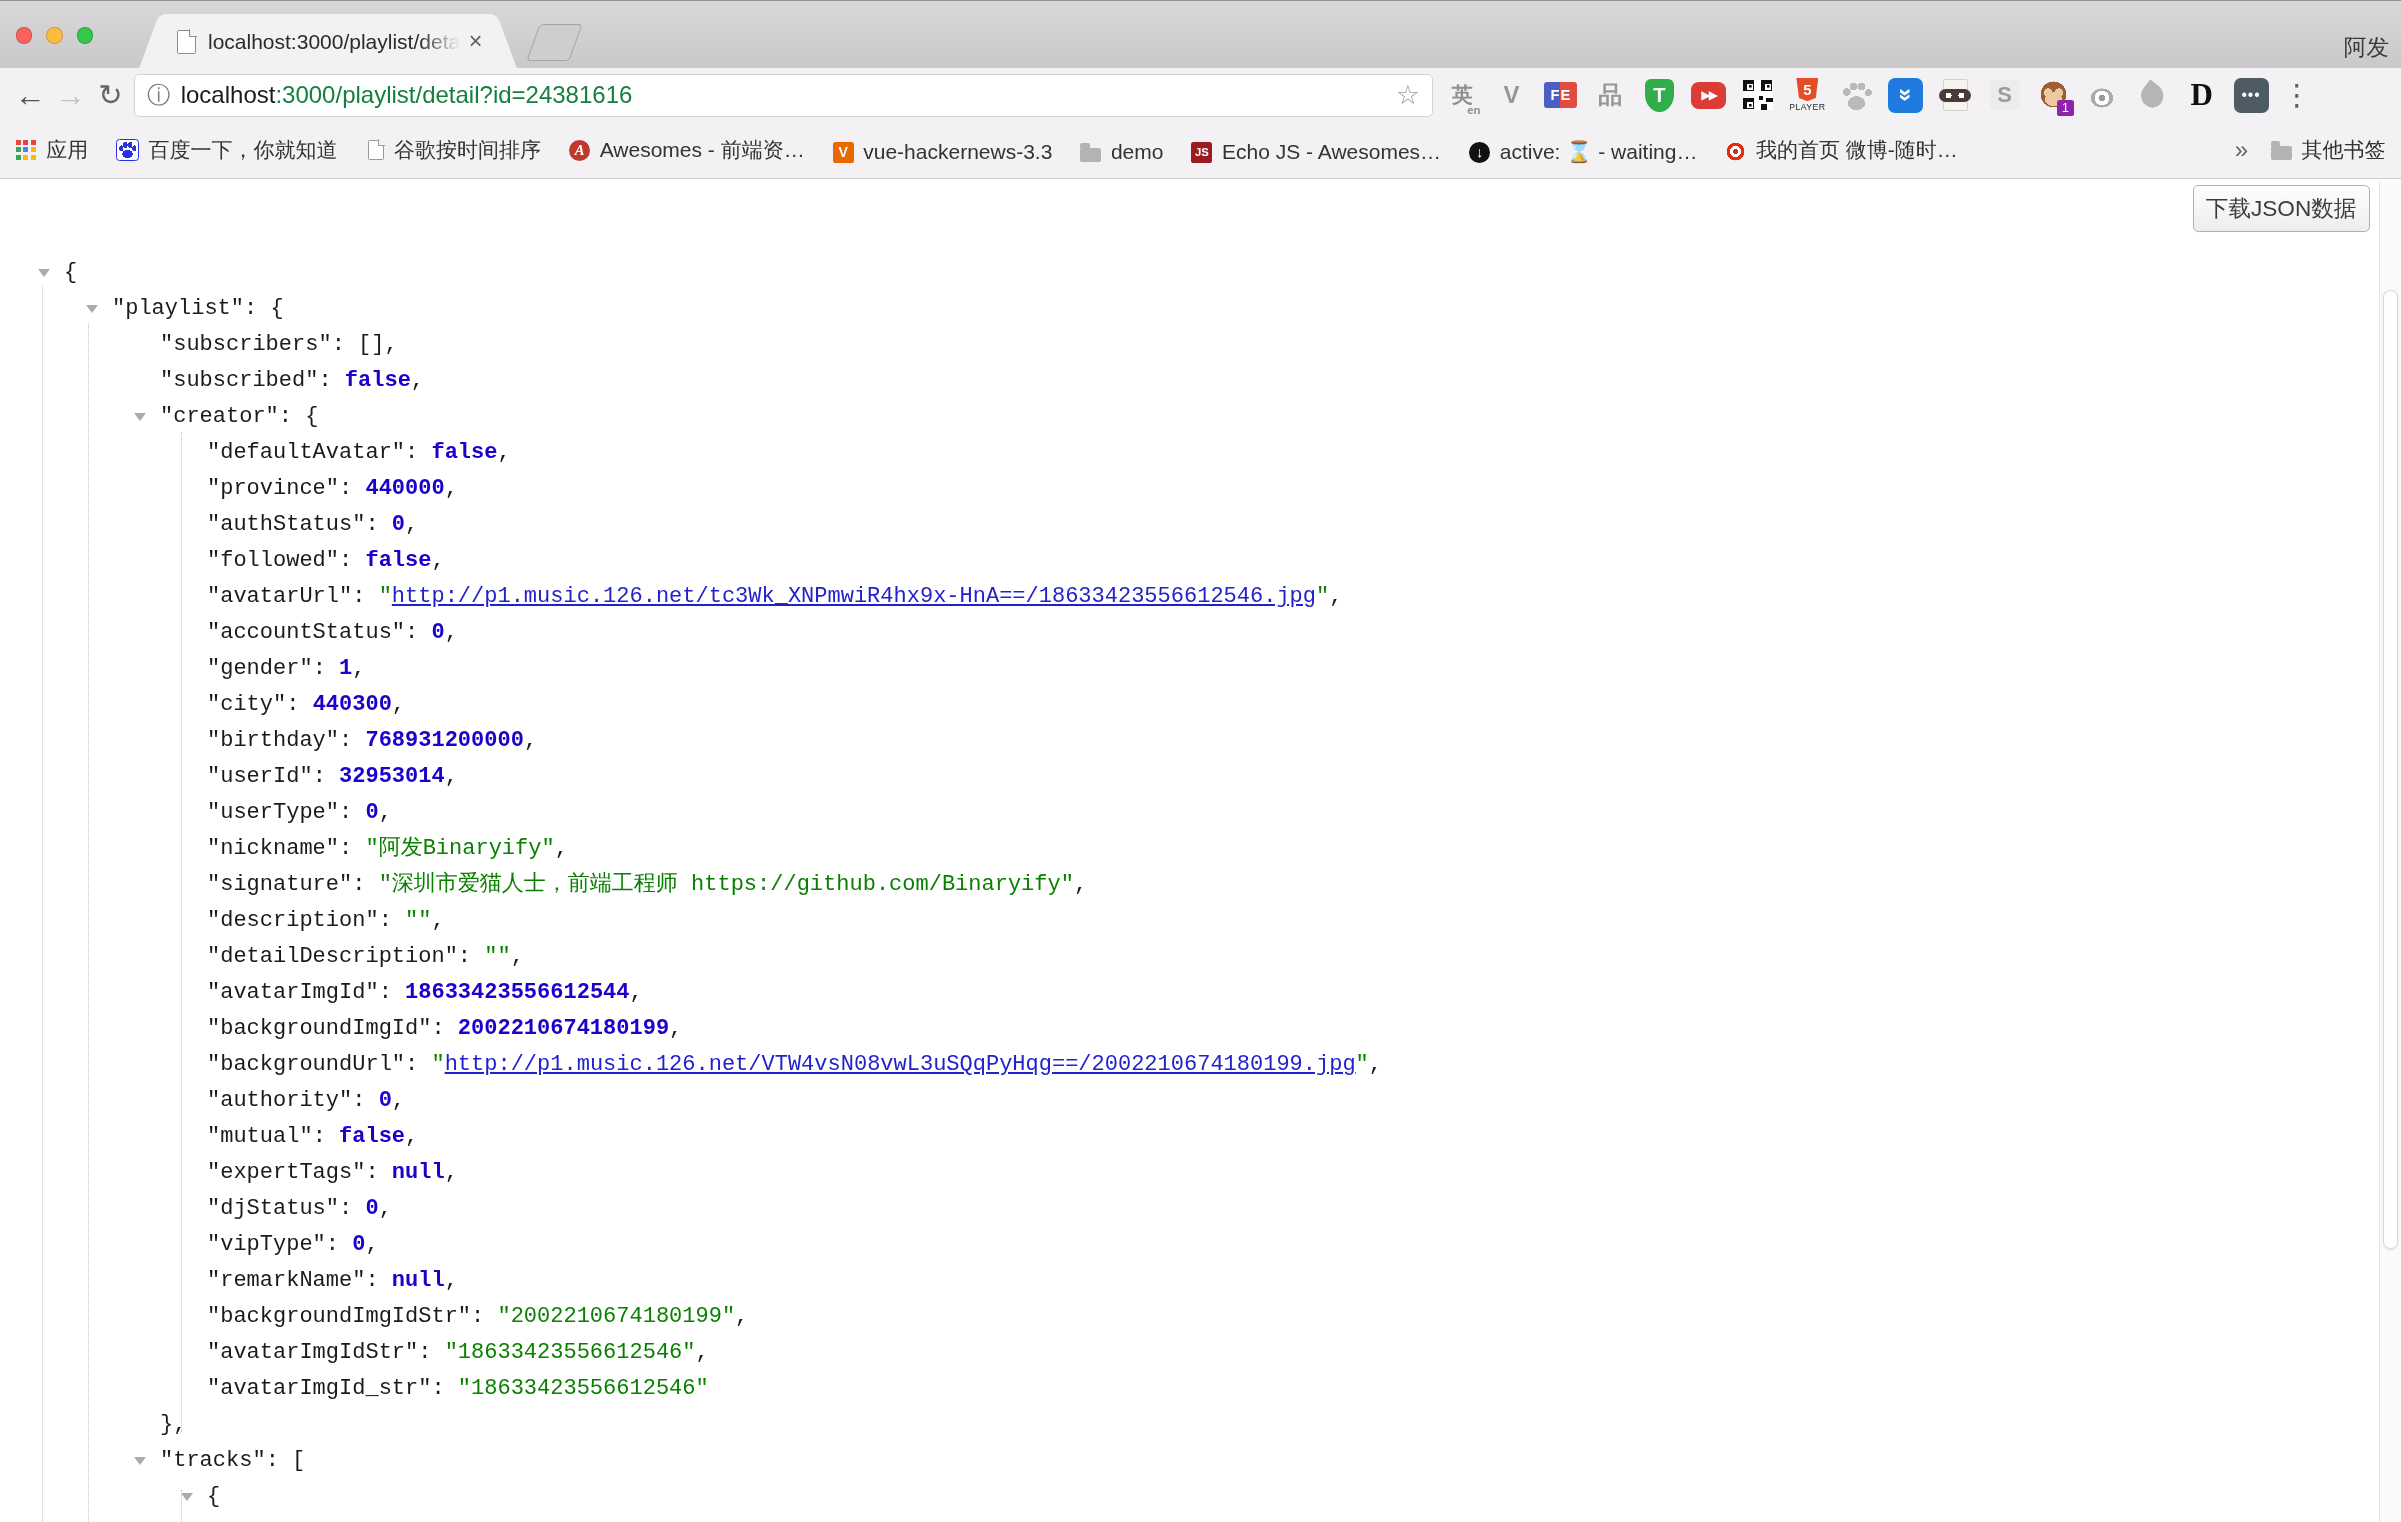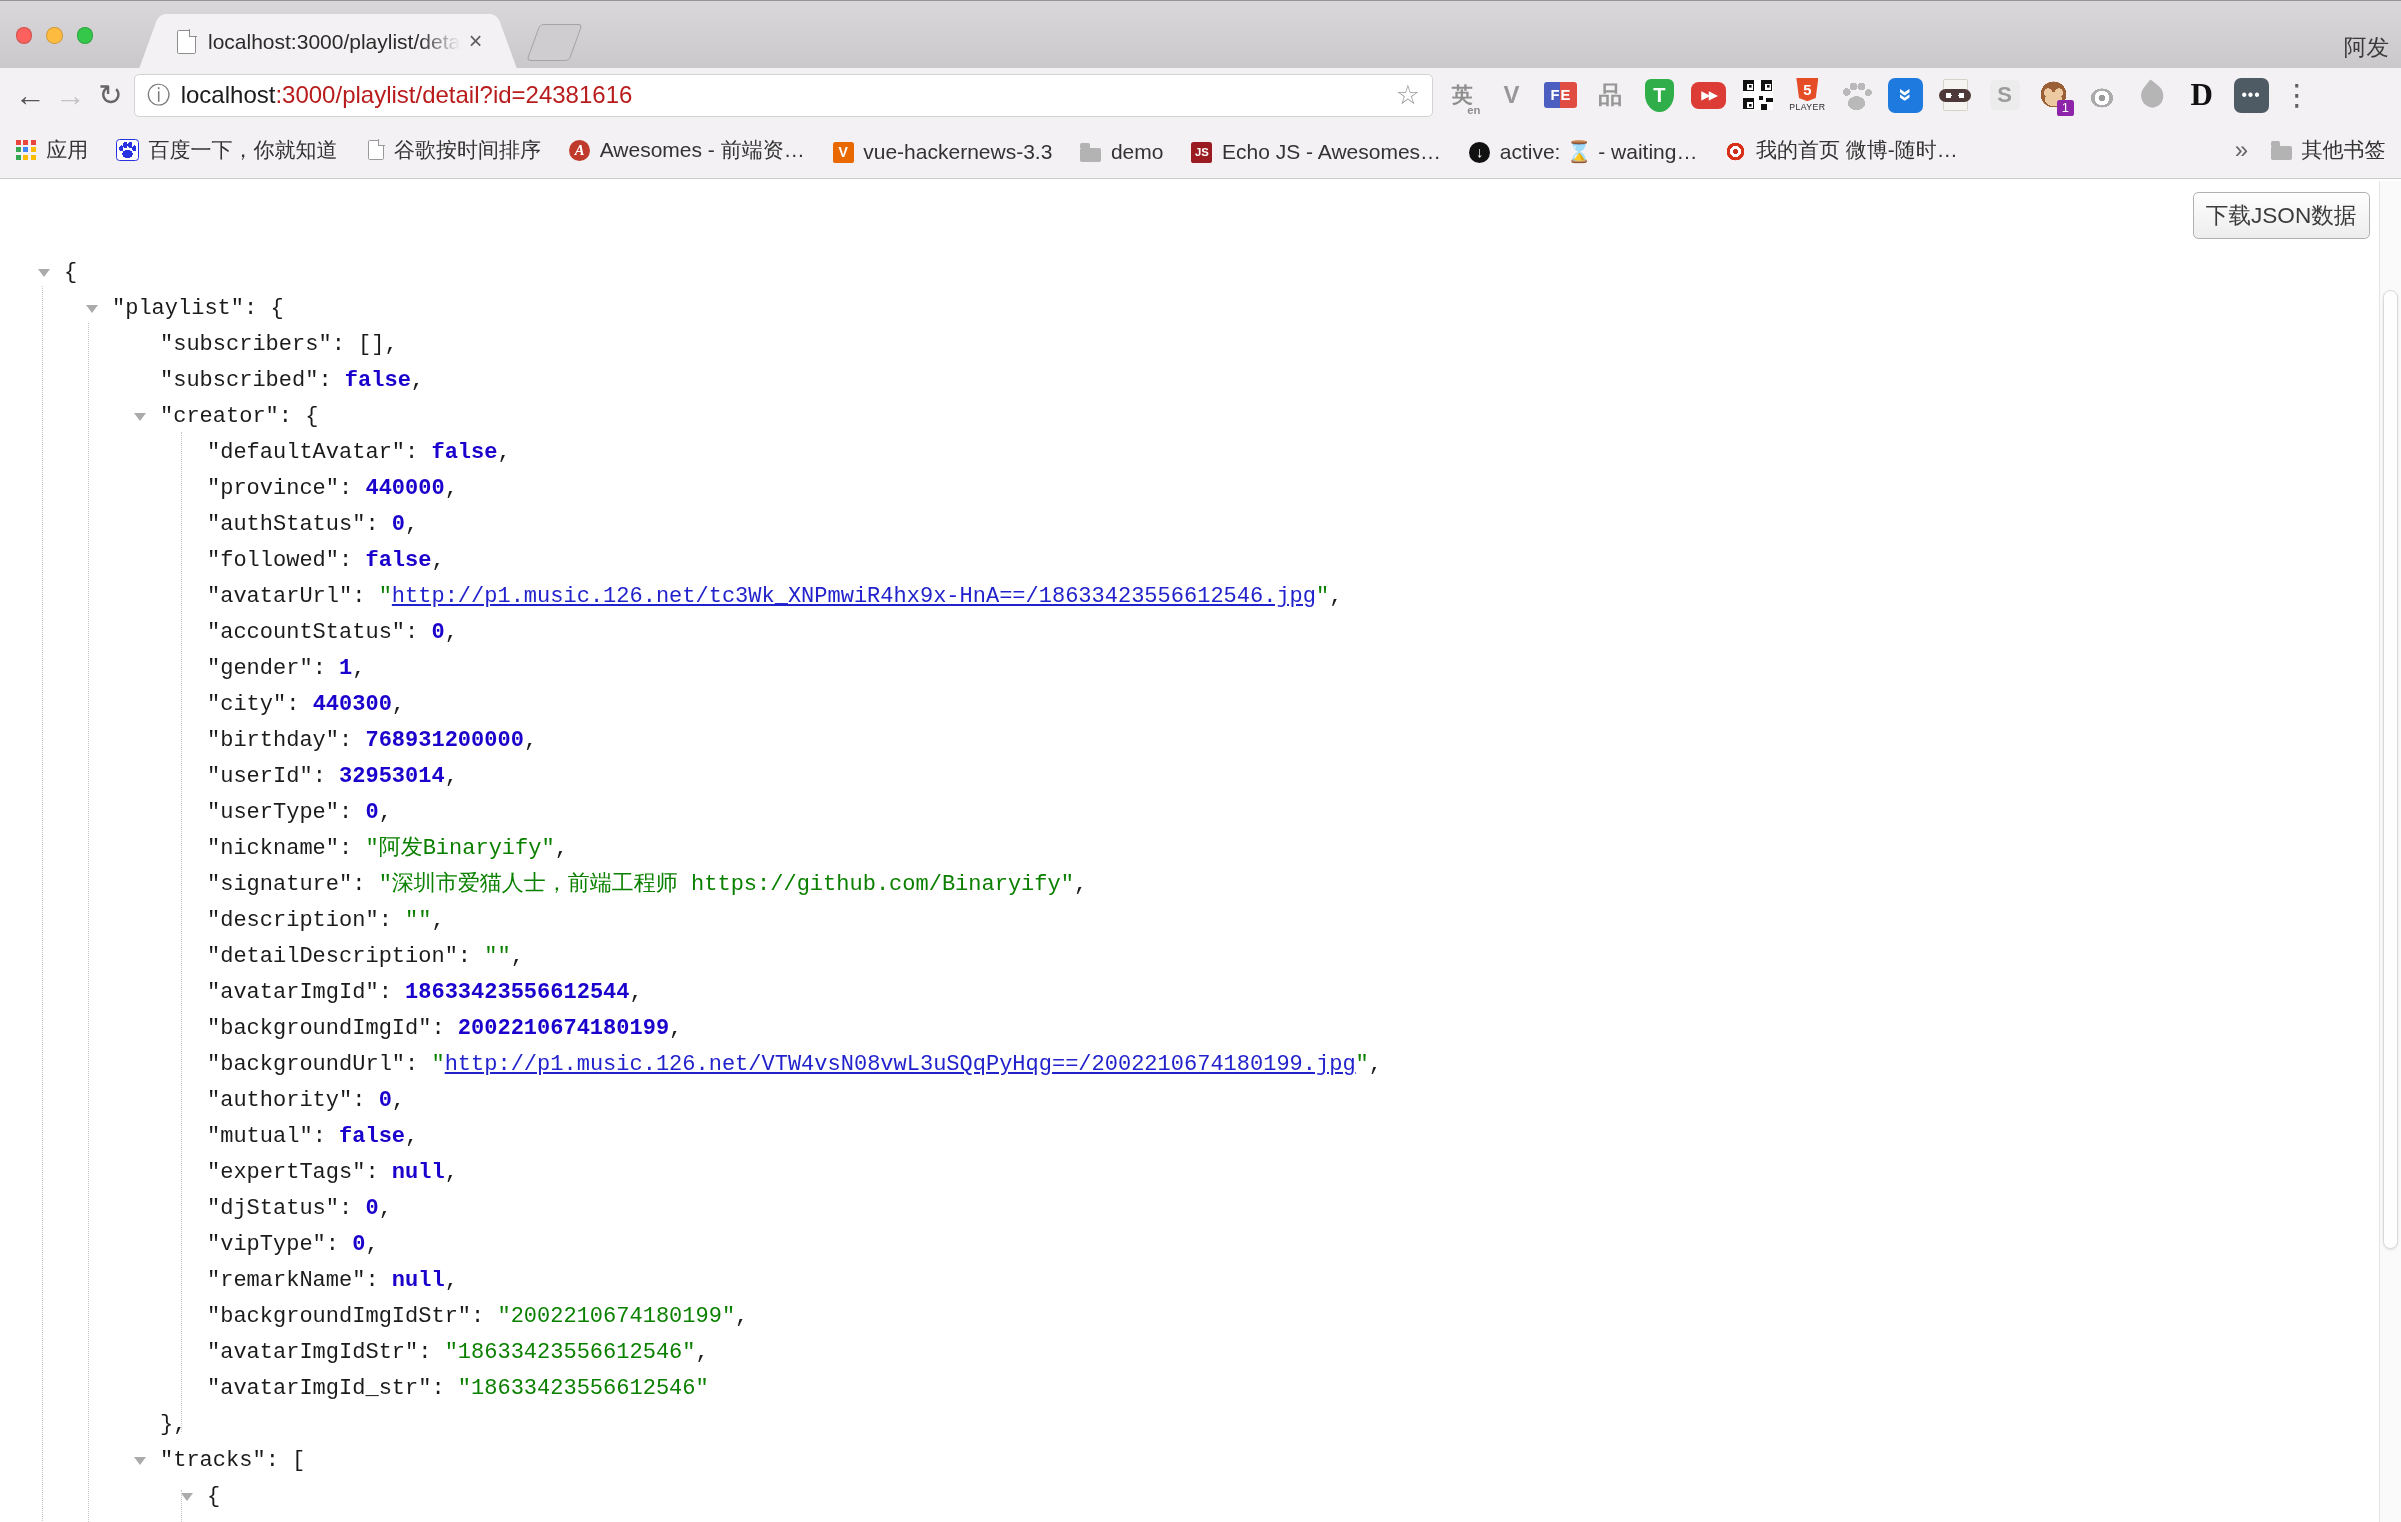--- a/index.html
+++ b/index.html
@@ -37,21 +37,21 @@
   .toolbar{position:absolute;top:68px;left:0;right:0;height:54px;background:#f3f1f3;
     display:flex;align-items:center;padding:0 10.4px;box-sizing:border-box;}
   .nav-btn{width:40px;flex:none;text-align:center;font-size:31px;line-height:1;}
   .nav-back{color:#555;}
   .nav-fwd{color:#c3c3c3;}
   .nav-reload{color:#666;font-size:29px;}
   .url-field{height:43px;width:1299px;flex:none;background:#fff;border:1.7px solid #d2d2d2;
     border-radius:5.2px;display:flex;align-items:center;padding:0 12px;box-sizing:border-box;margin-left:3.5px;}
   .info-glyph{font-size:23.4px;color:#7a7a7a;margin-right:10.4px;}
   .url-host{font-size:24px;color:#1b1b1b;}
-  .url-rest{font-size:24px;color:#b91c1c;}
+  .url-rest{font-size:24px;color:#15803d;}
   .star-glyph{margin-left:auto;font-size:27px;color:#9b9b9b;}
   .extensions{display:flex;align-items:center;gap:11.3px;margin-left:10.4px;}
   .ext{width:38px;height:42px;display:flex;align-items:center;justify-content:center;
     position:relative;flex:none;}
   .ext .sub{position:absolute;bottom:0;right:0.9px;font-size:11.3px;color:#8e8e8e;font-weight:bold;}
   .ext-text2{color:#8e8e8e;font-size:21px;font-weight:bold;}
   .ext-gray-letter{color:#979797;font-size:24px;font-weight:bold;}
   .box{display:flex;align-items:center;justify-content:center;box-sizing:border-box;}
   .ext-fe .box{width:33px;height:26px;border-radius:3px;color:#fff;font-weight:bold;font-size:14.8px;
     letter-spacing:0.9px;background:linear-gradient(90deg,#4c5fc0 50%,#e04b42 50%);}
@@ -137,21 +137,21 @@
   .fav-download-circle-icon{background:#111;border-radius:50%;color:#fff;font-size:14.8px;}
   .fav-weibo-icon{background-repeat:no-repeat;background-image:
     radial-gradient(circle 2.6px at 50% 55%,#c8321e 98%,transparent),
     radial-gradient(circle 5.6px at 50% 55%,#fff 98%,transparent),
     radial-gradient(circle 9px at 50% 55%,#d9301a 98%,transparent);}
   .bm-right{margin-left:auto;display:flex;align-items:center;}
   .bm-chevron{font-size:24px;color:#666;margin-right:22.6px;}
 
   
   .content{position:absolute;top:181px;left:0;right:0;bottom:0;background:#fff;}
-  .page-actions{position:absolute;top:11px;right:17.4px;display:flex;}
+  .page-actions{position:absolute;top:4px;right:17.4px;display:flex;}
   .btn{height:47px;background:linear-gradient(#fefefe,#ededed);border:1.7px solid #b0b0b0;
     border-radius:5.2px;font-size:22.6px;color:#3c3c3c;display:flex;align-items:center;
     justify-content:center;box-sizing:border-box;}
   .btn-download{width:177px;margin-right:14px;}
   .btn-group{display:flex;}
   .btn-format{width:113px;border-radius:5.2px 0 0 5.2px;background:#dadada;
     box-shadow:inset 0 1.7px 4.3px rgba(0,0,0,.14);border-right:0.9px solid #b0b0b0;}
   .btn-collapse{width:207px;border-radius:0 5.2px 5.2px 0;border-left:none;}
 
   

